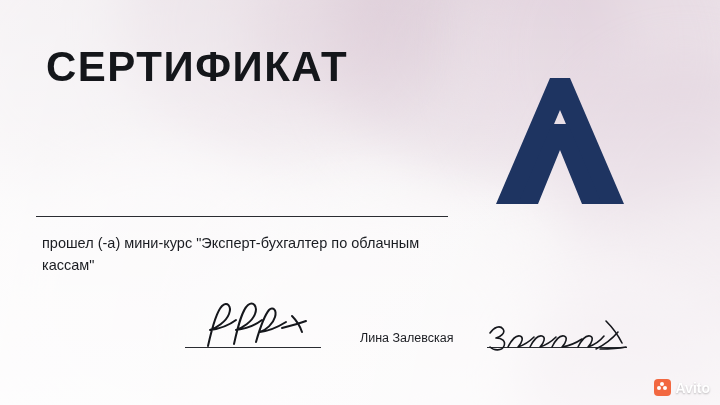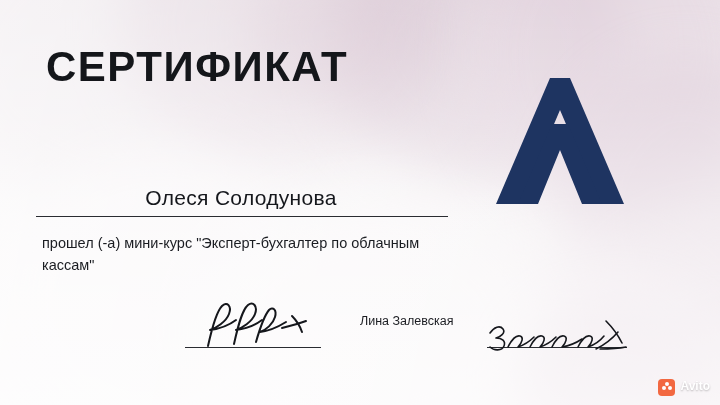--- a/index.html
+++ b/index.html
@@ -103,21 +103,21 @@
   }
 
   
   .sig {
     position: absolute;
     font-size: 12.5px;
     color: #1b1d22;
     line-height: 17px;
   }
   .sig-left  { left: 52px;  top: 313px; }
-  .sig-right { left: 360px; top: 313px; text-align: right; }
+  .sig-right { left: 360px; top: 330px; text-align: right; }
 
   .sig-rule {
     position: absolute;
     height: 1px;
     background: #2a2c31;
   }
   .sig-rule-left  { left: 185px; top: 347px; width: 136px; }
   .sig-rule-right { left: 487px; top: 347px; width: 140px; }
 
   .sig-mark {
@@ -133,23 +133,24 @@
     left: 492px;
     top: 78px;
   }
 
   
   .watermark {
     position: absolute;
     right: 10px;
     bottom: 9px;
     display: flex;
+    align-items: center;
     gap: 5px;
     color: #ffffff;
-    font-size: 12px;
+    font-size: 14px;
     font-weight: bold;
     text-shadow: 0 1px 2px rgba(0,0,0,.25);
   }
   .watermark .mark-dot {
     width: 17px;
     height: 17px;
     border-radius: 4px;
     background: #f26841;
     position: relative;
   }
@@ -188,21 +189,20 @@
     <div class="blob b10"></div>
     <div class="blob b11"></div>
     <div class="wash"></div>
     <div class="wash2"></div>
   </div>
 
   <div class="content">
 
     <div class="cert-title">СЕРТИФИКАТ</div>
 
-    <div class="recipient">Олеся Солодунова</div>
     <div class="recipient-rule"></div>
 
     <div class="statement">прошел (-а) мини-курс "Эксперт-бухгалтер по облачным кассам"</div>
 
     <div class="sig-rule sig-rule-left"></div>
     <svg class="sig-mark left" width="130" height="56" viewBox="0 0 130 56">
       <g fill="none" stroke="#15171c" stroke-width="2" stroke-linecap="round" stroke-linejoin="round">
         <path d="M12 48 C16 30 20 14 26 8 C31 3 36 8 33 16 C30 24 20 30 14 32 C22 31 32 28 40 22"></path>
         <path d="M38 46 C42 28 46 12 52 7 C57 3 62 8 59 16 C56 24 46 30 40 32 C48 31 58 28 66 22"></path>
         <path d="M60 44 C64 30 68 18 73 12 C77 8 81 12 79 19 C77 26 70 32 64 34 C72 33 82 29 90 24"></path>

